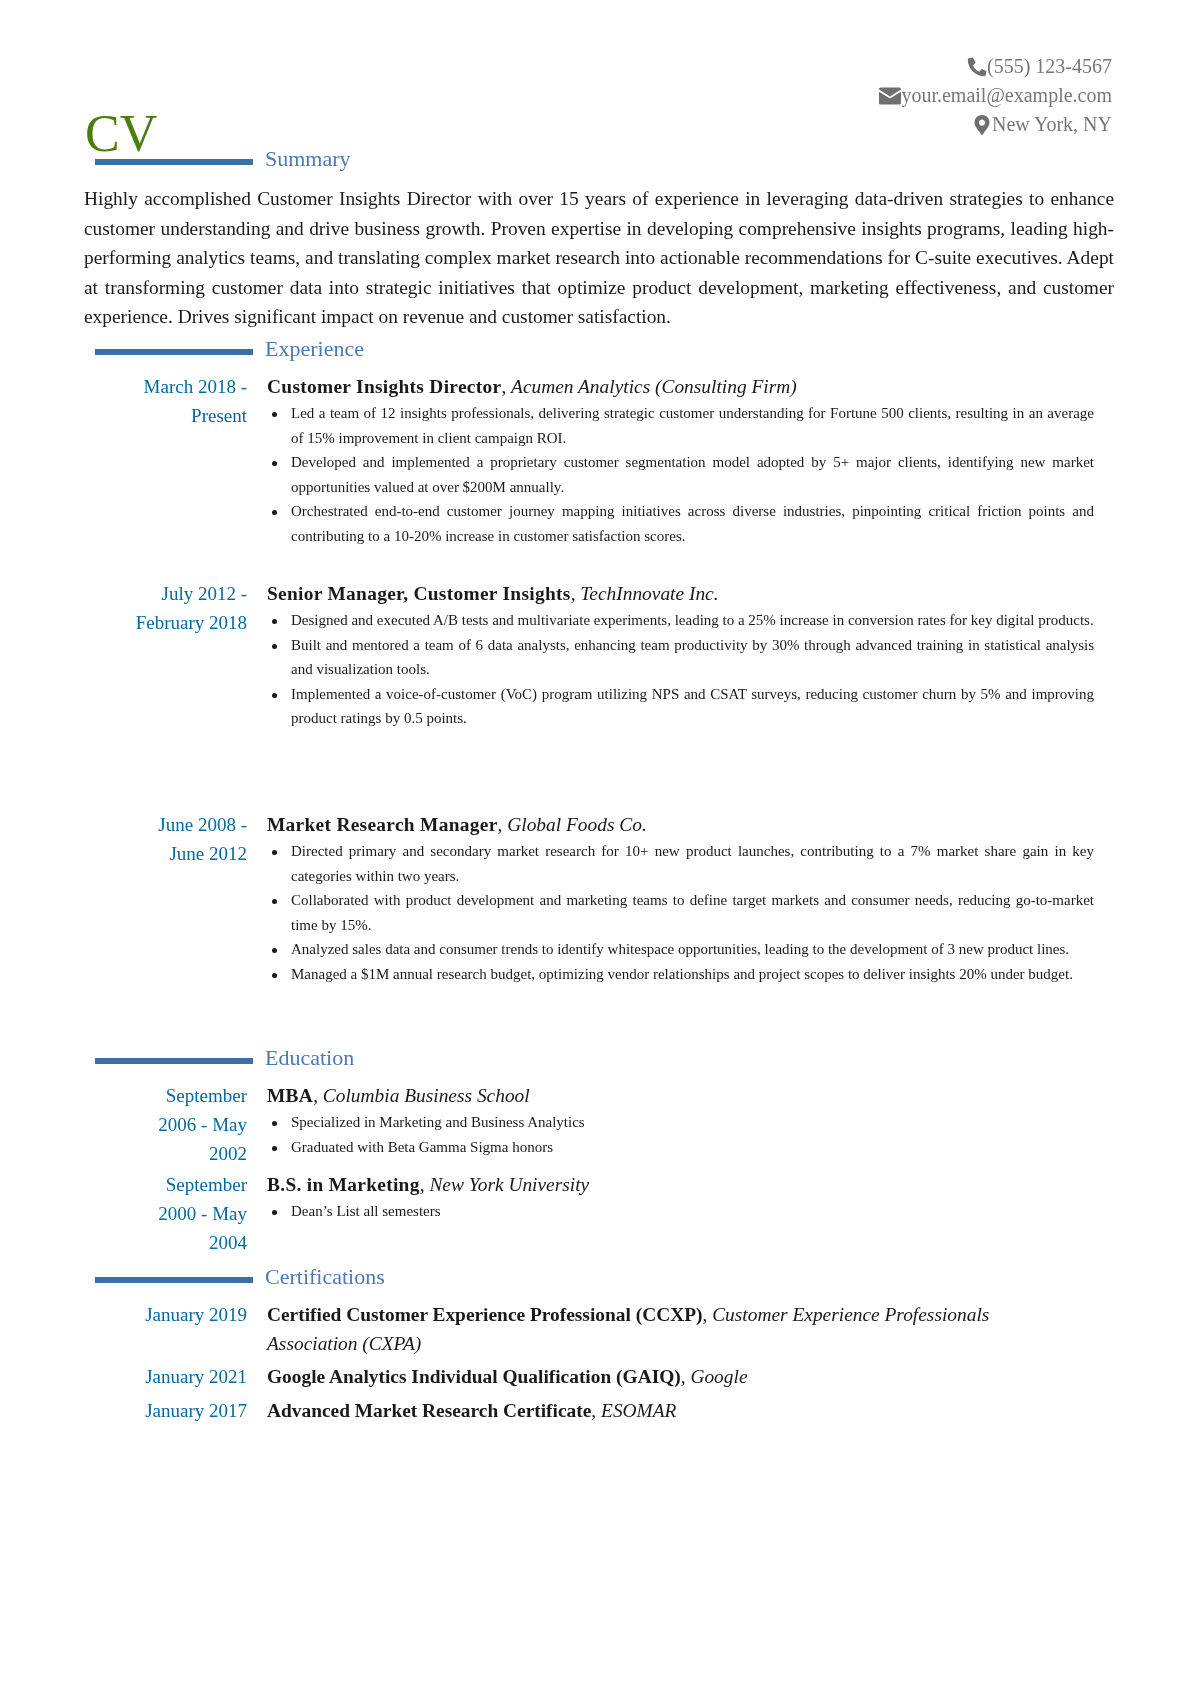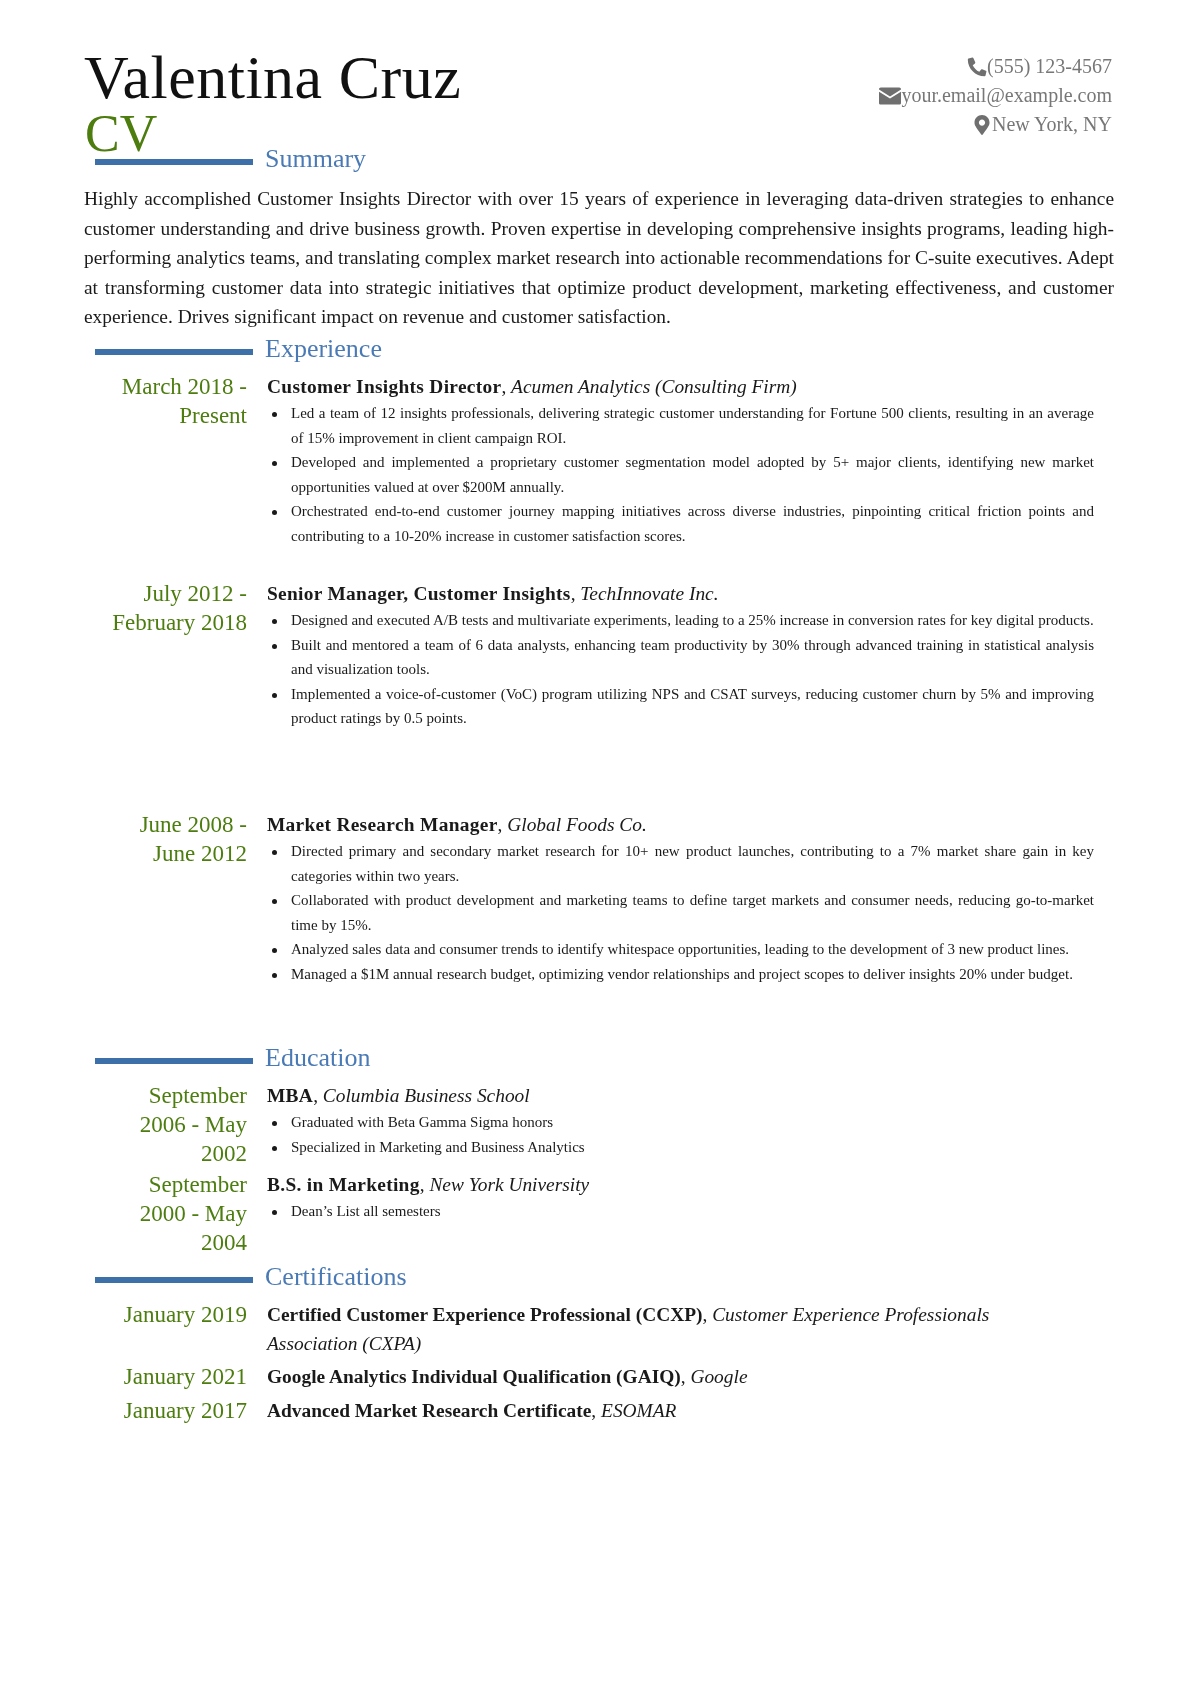--- a/index.html
+++ b/index.html
@@ -27,35 +27,35 @@
     }
     .contact-row { display: flex; justify-content: flex-end; align-items: center; }
     .contact-row svg { width: 20px; height: 20px; fill: #6f6f6f; }
 
     .section-head {
       position: absolute; left: 95px; display: flex; align-items: center;
     }
     .section-bar { width: 158px; height: 6px; background: #3d6fa8; margin-right: 12px; margin-top: 6px; }
     .section-title {
       font-family: "Liberation Serif", "DejaVu Serif", serif;
-      font-size: 26px; color: #4a7ab5; line-height: 34px;
+      font-size: 22px; color: #4a7ab5; line-height: 34px;
     }
 
     .summary {
       position: absolute; left: 84px; top: 184px; width: 1030px;
       font-family: Liberation Serif, serif;
       font-size: 19.4px; line-height: 29.5px; text-align: justify; color: #1a1a1a;
       hyphens: manual;
     }
 
     .entry { position: absolute; left: 84px; width: 1030px; display: flex; }
     .entry-date {
       width: 163px; text-align: right; padding-right: 20px; flex-shrink: 0;
       font-family: "Liberation Serif", "DejaVu Serif", serif;
-      font-size: 23px; line-height: 29px; color: #4d7c0f;
+      font-size: 19px; line-height: 29px; color: #0369a1;
     }
     .entry-body { flex: 1; font-family: "Liberation Serif", "DejaVu Serif", serif; font-size: 19.4px; color: #1a1a1a; }
     .entry-title { line-height: 29px; }
     .entry-title b { font-weight: bold; letter-spacing: 0.3px; }
     .entry-title i { font-style: italic; }
     ul.bullets { list-style: none; margin: 0; padding: 0; }
     ul.bullets li {
       position: relative; padding-left: 24px; font-size: 15px; line-height: 24.6px;
       text-align: justify; padding-right: 20px;
     }
@@ -63,21 +63,20 @@
       content: ""; position: absolute; left: 5px; top: 11px; width: 5px; height: 5px;
       border-radius: 50%; background: #1a1a1a;
     }
     .cert-line { line-height: 29px; }
   </style>
 </head>
 <body>
 
 <div class="page">
 
-  <div class="name">Valentina Cruz</div>
   <div class="cv">CV</div>
 
   <div class="contact">
     <div class="contact-row">
       <svg viewBox="0 0 512 512">
           <path d="M497 361l-107-46c-10-4-21-1-28 7l-47 58c-74-35-134-95-169-169l58-47c8-7 11-18 7-28L165 29c-5-11-16-17-27-14L39 38C28 41 21 50 21 61c0 237 193 430 430 430 11 0 20-7 23-18l23-99c3-11-3-22-14-27z"></path>
         </svg>
       <span>(555) 123-4567</span>
     </div>
     <div class="contact-row">
@@ -158,22 +157,22 @@
 
   <div class="entry" style="top:1081px">
     <div class="entry-date">
       <div>September</div>
       <div>2006 - May</div>
       <div>2002</div>
     </div>
     <div class="entry-body">
       <div class="entry-title"><b>MBA</b>, <i>Columbia Business School</i></div>
       <ul class="bullets">
+        <li>Specialized in Marketing and Business Analytics</li>
         <li>Graduated with Beta Gamma Sigma honors</li>
-        <li>Specialized in Marketing and Business Analytics</li>
       </ul>
     </div>
   </div>
 
   <div class="entry" style="top:1170px">
     <div class="entry-date">
       <div>September</div>
       <div>2000 - May</div>
       <div>2004</div>
     </div>

